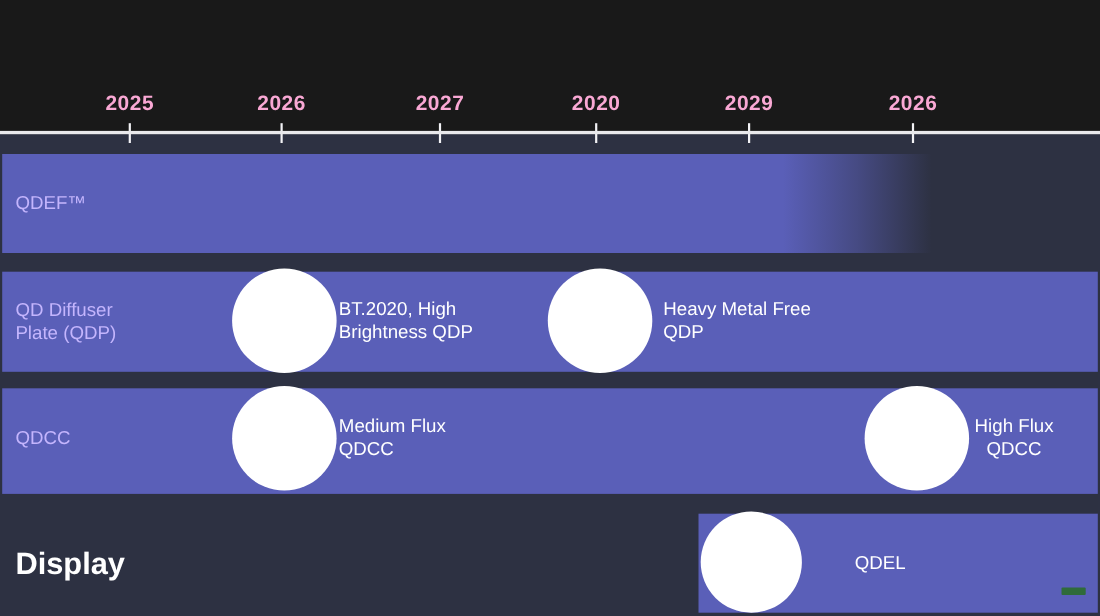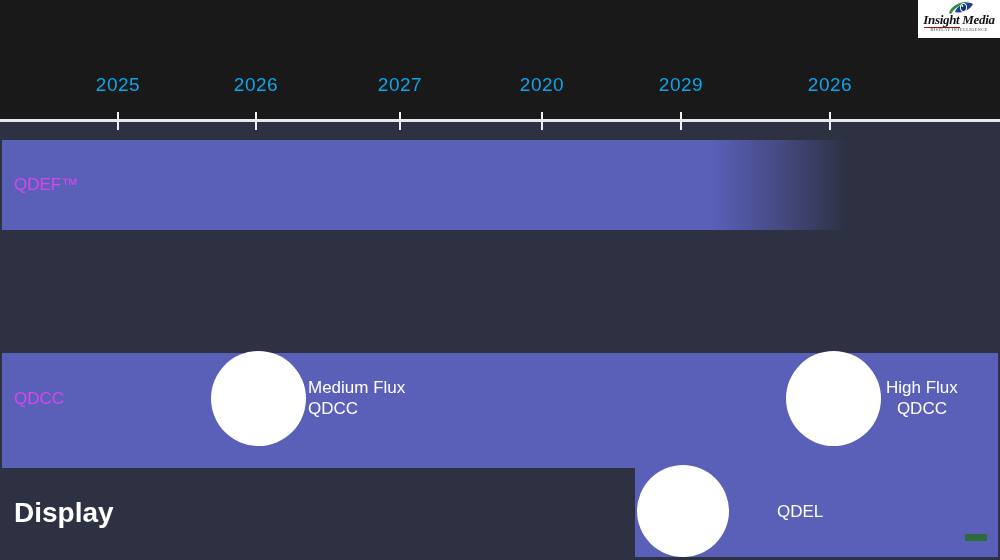--- a/index.html
+++ b/index.html
@@ -12,23 +12,23 @@
   #slide{position:relative;width:1000px;height:560px;overflow:hidden;background:#2d3142;}
 
   
   .header{position:absolute;left:0;top:0;width:1000px;height:120px;background:#191919;}
   .title{
     position:absolute;left:14px;top:21px;
     color:#ffffff;font-size:28px;font-weight:bold;letter-spacing:-0.3px;
     white-space:nowrap;
   }
   .year{
-    position:absolute;top:74px;
+    position:absolute;top:84px;
     transform:translateX(-50%);
-    color:#0ea5e9;font-size:19px;font-weight:normal;letter-spacing:0.5px;
+    color:#f9a8d4;font-size:19px;font-weight:bold;letter-spacing:0.5px;
     white-space:nowrap;
   }
   .axis-rule{
     position:absolute;left:0;top:119px;width:1000px;height:3px;background:#e9e9ec;
   }
   .tick{
     position:absolute;top:112px;width:2px;height:18px;background:#f2f2f5;
     transform:translateX(-50%);
   }
 
@@ -56,21 +56,21 @@
   .row{position:absolute;}
   .bar{
     position:absolute;height:100%;
     background:#5a5fb8;
   }
   .bar.fade{
     background:linear-gradient(to right,#5a5fb8 0%,#5a5fb8 84%,rgba(90,95,184,0.55) 92%,rgba(45,49,66,0) 100%);
   }
   .row-label{
     position:absolute;left:12px;
-    color:#d946ef;font-size:17px;line-height:21px;font-weight:normal;
+    color:#c4b5fd;font-size:17px;line-height:21px;font-weight:normal;
     white-space:pre-line;
   }
   .section-label{
     position:absolute;left:12px;
     color:#ffffff;font-size:28px;font-weight:bold;line-height:27px;
     white-space:nowrap;
   }
   .dot{
     position:absolute;border-radius:50%;background:#ffffff;
   }
@@ -90,49 +90,50 @@
 
   <div class="header">
 
     <div class="year" style="left:118px;">2025</div>
     <div class="year" style="left:256px;">2026</div>
     <div class="year" style="left:400px;">2027</div>
     <div class="year" style="left:542px;">2020</div>
     <div class="year" style="left:681px;">2029</div>
     <div class="year" style="left:830px;">2026</div>
 
-    <div class="logo">
-      <svg class="logo-eye" viewBox="0 0 52 32">
-        <path d="M2 26 C8 10 26 2 44 4 C30 6 14 14 6 28 Z" fill="#2e8b3f"></path>
-        <path d="M14 24 C20 8 40 2 50 8 C44 20 28 28 14 24 Z" fill="#1d3f8f"></path>
-        <ellipse cx="31" cy="15" rx="7" ry="9" fill="#ffffff"></ellipse>
-        <ellipse cx="31" cy="15" rx="5" ry="7" fill="#14307a"></ellipse>
-        <ellipse cx="29" cy="12" rx="1.8" ry="2.2" fill="#ffffff"></ellipse>
-      </svg>
-      <div class="logo-word">Insight Media</div>
-      <div class="logo-rule"></div>
-      <div class="logo-tag">DISPLAY INTELLIGENCE</div>
-    </div>
 
     <div class="tick" style="left:118px;"></div>
     <div class="tick" style="left:256px;"></div>
     <div class="tick" style="left:400px;"></div>
     <div class="tick" style="left:542px;"></div>
     <div class="tick" style="left:681px;"></div>
     <div class="tick" style="left:830px;"></div>
   </div>
   <div class="axis-rule"></div>
 
   <div class="row" style="left:2px;top:140px;width:996px;height:90px;">
     <div class="bar fade" style="left:0;width:845px;"></div>
     <div class="row-label" style="top:34px;">QDEF™</div>
   </div>
 
+  <div class="row" style="left:2px;top:247px;width:996px;height:91px;">
+    <div class="bar" style="left:0;width:996px;"></div>
+    <div class="row-label" style="top:24px;">QD Diffuser
+Plate (QDP)</div>
 
-  <div class="row" style="left:2px;top:353px;width:996px;height:115px;">
+    <div class="dot" style="left:209px;top:-3px;width:95px;height:95px;"></div>
+    <div class="milestone" style="left:306px;top:23px;">BT.2020, High
+Brightness QDP</div>
+
+    <div class="dot" style="left:496px;top:-3px;width:95px;height:95px;"></div>
+    <div class="milestone" style="left:601px;top:23px;">Heavy Metal Free
+QDP</div>
+  </div>
+
+  <div class="row" style="left:2px;top:353px;width:996px;height:96px;">
     <div class="bar" style="left:0;width:996px;"></div>
     <div class="row-label" style="top:35px;">QDCC</div>
 
     <div class="dot" style="left:209px;top:-2px;width:95px;height:95px;"></div>
     <div class="milestone" style="left:306px;top:24px;">Medium Flux
 QDCC</div>
 
     <div class="dot" style="left:784px;top:-2px;width:95px;height:95px;"></div>
     <div class="milestone" style="left:884px;top:24px;text-align:center;">High Flux
 QDCC</div>

